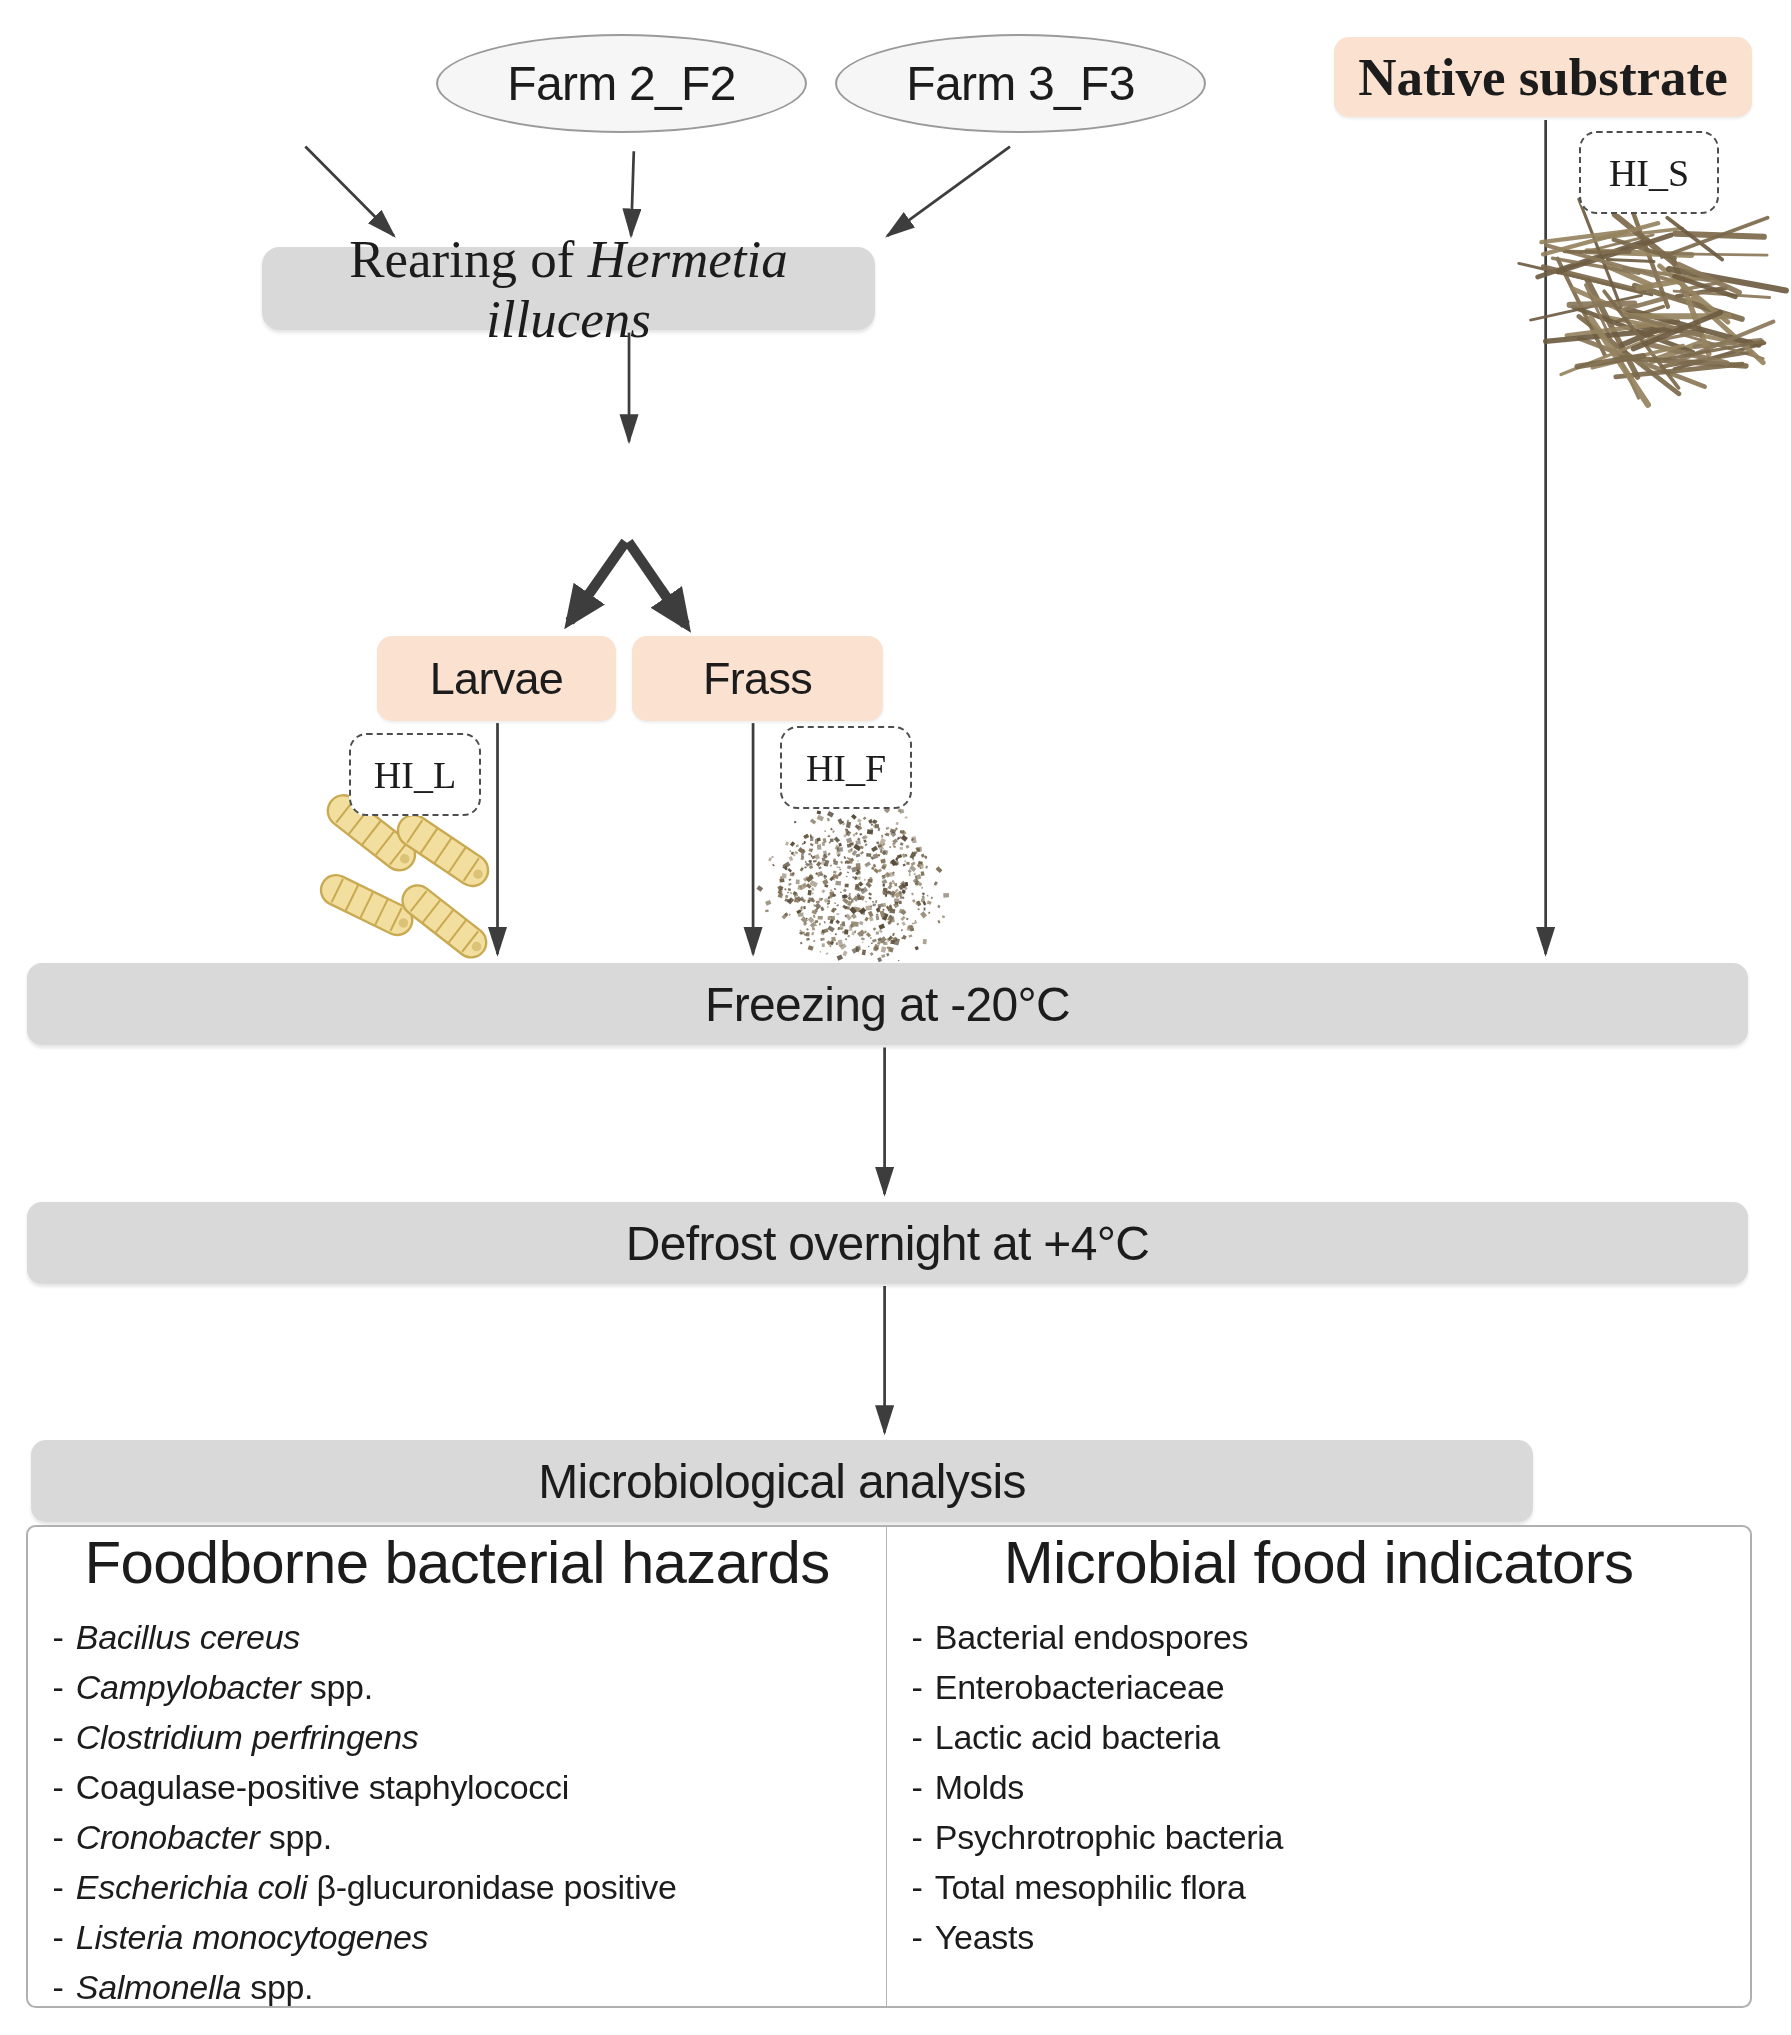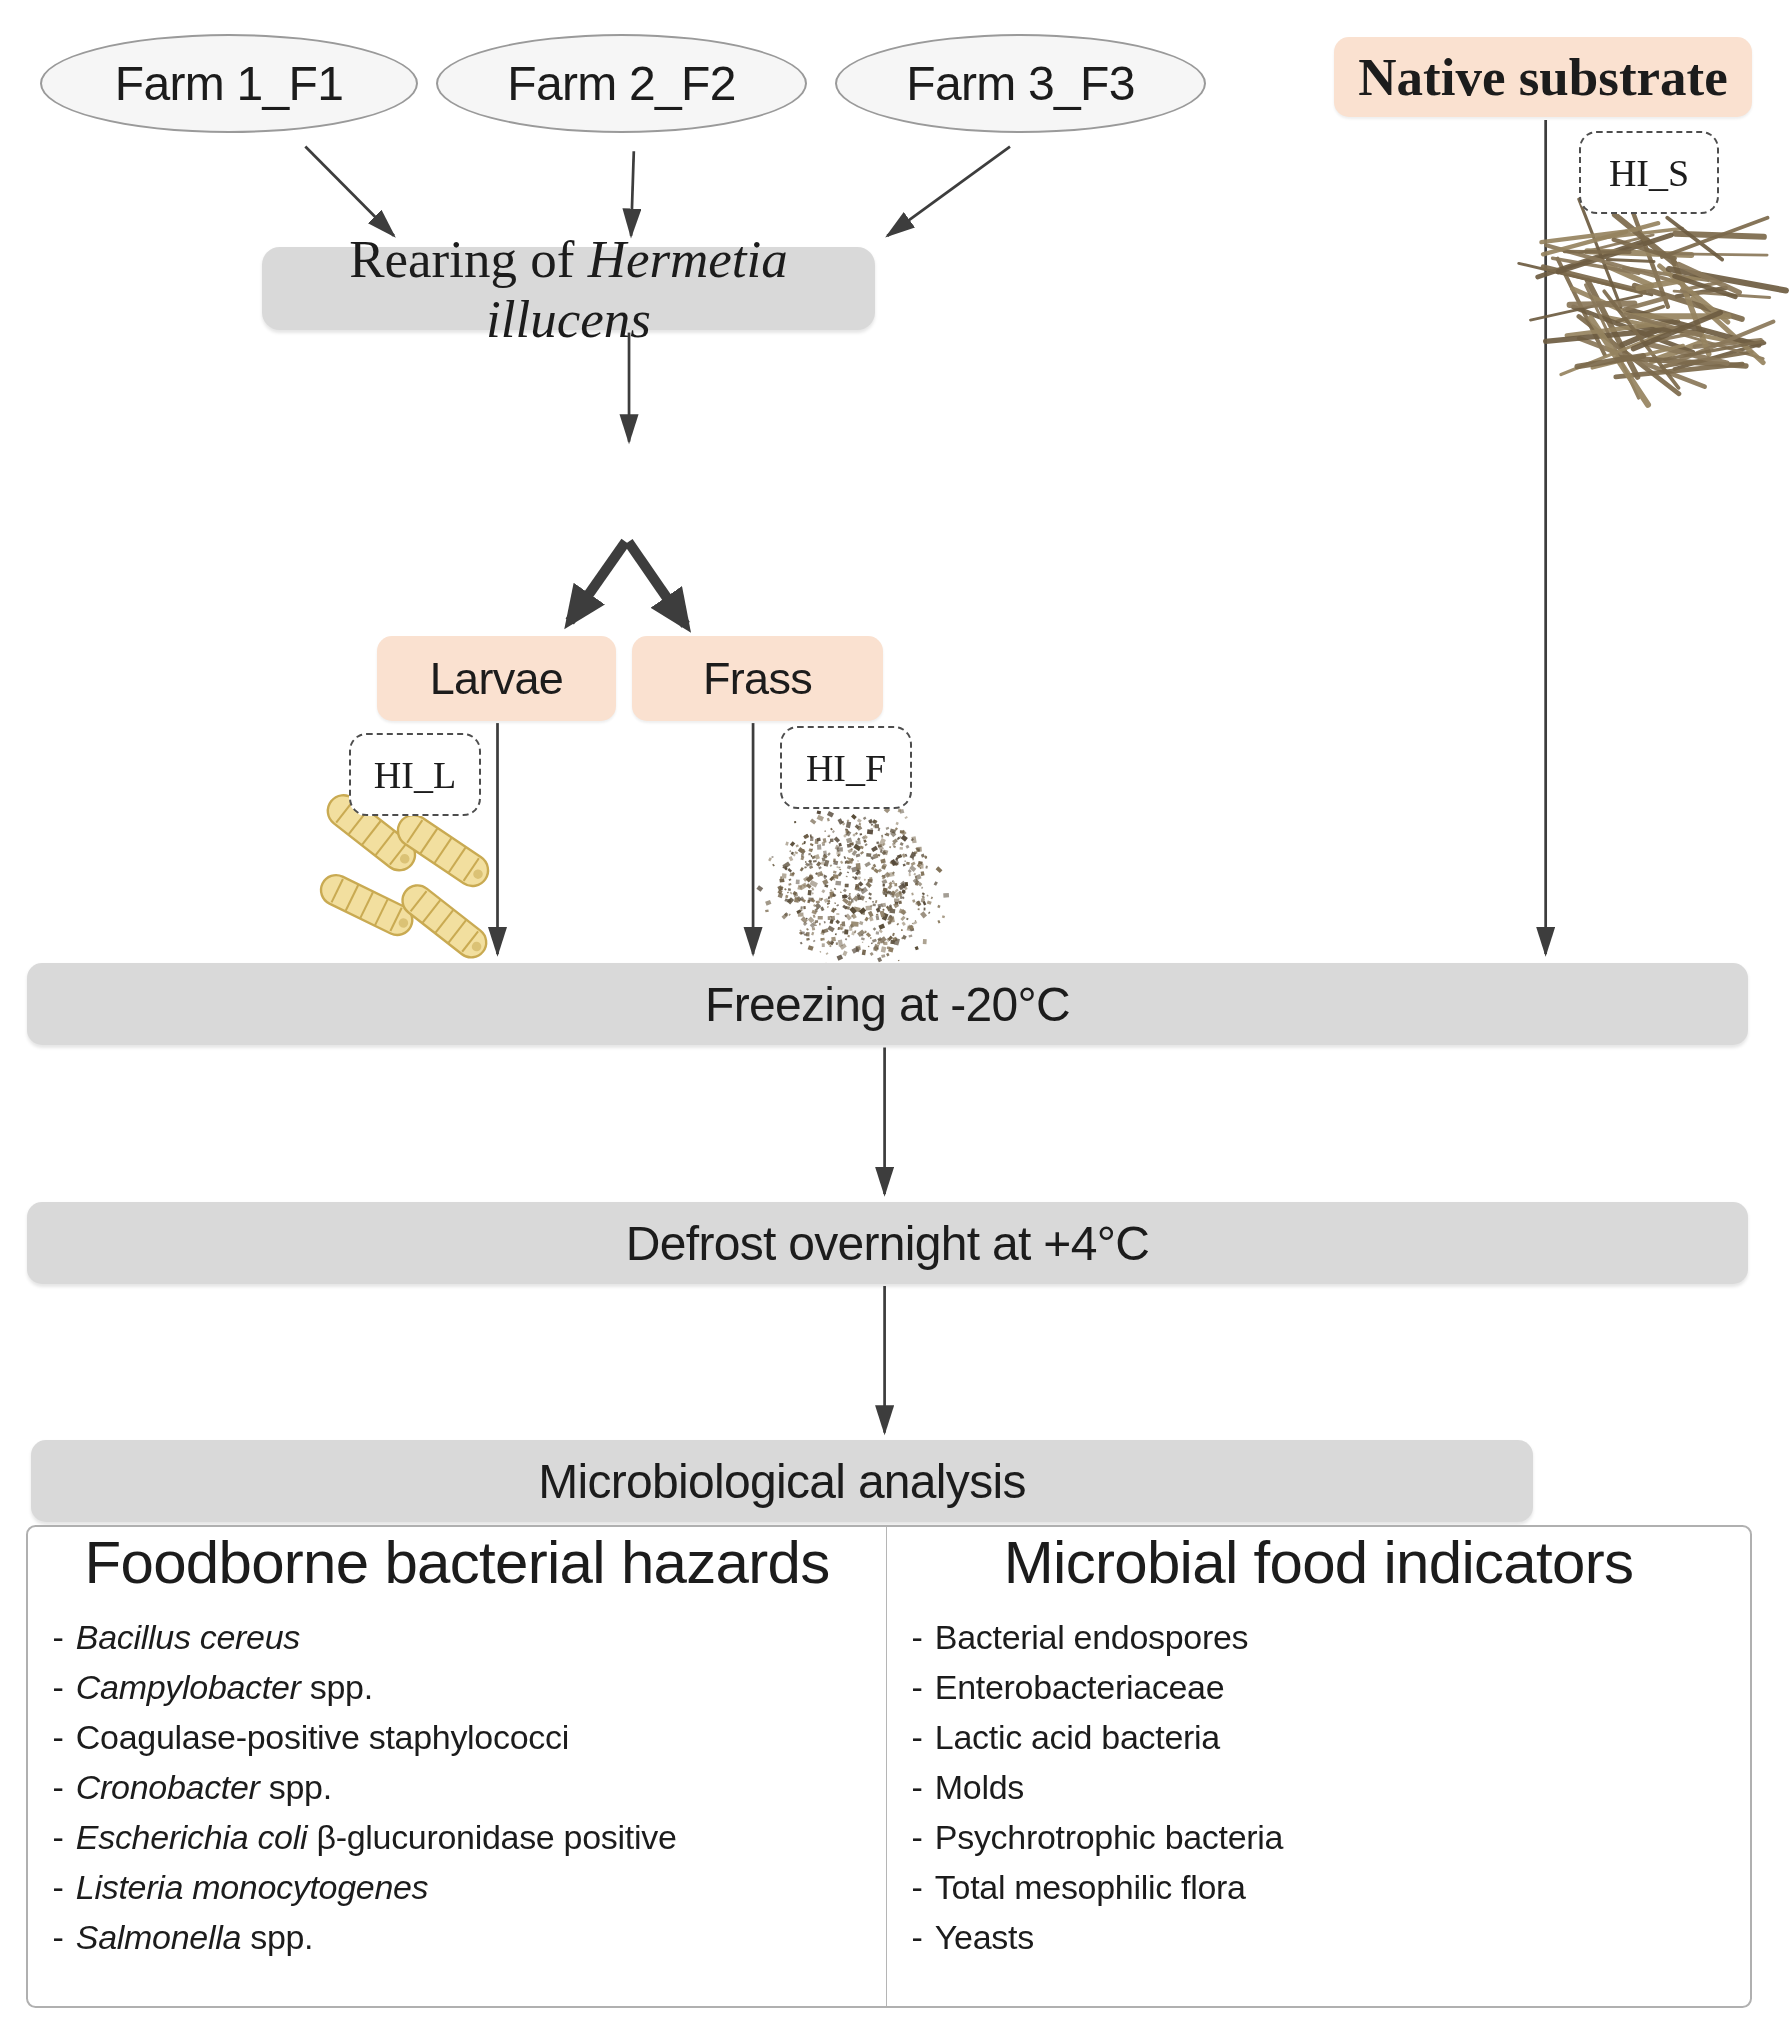--- a/index.html
+++ b/index.html
@@ -774,23 +774,20 @@
         <line x1="2448.8" y1="394.8" x2="2620.5" y2="426.2" stroke="#6e5d42" stroke-width="9.0" stroke-linecap="round" opacity="0.92"></line>
         <line x1="2384.5" y1="461.1" x2="2495.7" y2="491.9" stroke="#8a785a" stroke-width="5.8" stroke-linecap="round" opacity="0.92"></line>
         <line x1="2442.5" y1="527.2" x2="2586.8" y2="500.9" stroke="#7c6a4c" stroke-width="4.8" stroke-linecap="round" opacity="0.92"></line>
         <line x1="2264.2" y1="373.1" x2="2433.1" y2="327.5" stroke="#968460" stroke-width="6.4" stroke-linecap="round" opacity="0.92"></line>
         <line x1="2396.6" y1="511.7" x2="2524.4" y2="458.6" stroke="#6e5d42" stroke-width="7.6" stroke-linecap="round" opacity="0.92"></line>
         <line x1="2463.1" y1="388.2" x2="2552.0" y2="429.0" stroke="#8a785a" stroke-width="8.0" stroke-linecap="round" opacity="0.92"></line>
         <line x1="2314.4" y1="537.7" x2="2411.2" y2="522.2" stroke="#7c6a4c" stroke-width="8.4" stroke-linecap="round" opacity="0.92"></line>
       </g>
   </svg>
 
-  <div class="abs ellipse" style="left:40px;top:34px;width:378px;height:99px;">
-    <span>Farm 1_F1</span>
-  </div>
   <div class="abs ellipse" style="left:436px;top:34px;width:371px;height:99px;">
     <span>Farm 2_F2</span>
   </div>
   <div class="abs ellipse" style="left:835px;top:34px;width:371px;height:99px;">
     <span>Farm 3_F3</span>
   </div>
 
   <div class="abs peachbox serif node-big" style="left:1334px;top:37px;width:418px;height:80px;font-weight:bold;">
     <span>Native substrate</span>
   </div>
@@ -827,20 +824,21 @@
   <div class="abs bar" style="left:31px;top:1440px;width:1502px;height:82px;">
     <span>Microbiological analysis</span>
   </div>
 
   <div id="panel">
     <div class="col left">
       <div class="col-title">Foodborne bacterial hazards</div>
       <div class="list">
           <div class="li"><span class="dash">-</span><span class="it">Bacillus cereus</span></div>
           <div class="li"><span class="dash">-</span><span class="it">Campylobacter</span><span> spp.</span></div>
+          <div class="li"><span class="dash">-</span><span class="it">Clostridium perfringens</span></div>
           <div class="li"><span class="dash">-</span><span>Coagulase-positive staphylococci</span></div>
           <div class="li"><span class="dash">-</span><span class="it">Cronobacter</span><span> spp.</span></div>
           <div class="li"><span class="dash">-</span><span class="it">Escherichia coli</span><span> β-glucuronidase positive</span></div>
           <div class="li"><span class="dash">-</span><span class="it">Listeria monocytogenes</span></div>
           <div class="li"><span class="dash">-</span><span class="it">Salmonella</span><span> spp.</span></div>
         </div>
     </div>
     <div class="col right">
       <div class="col-title">Microbial food indicators</div>
       <div class="list">

